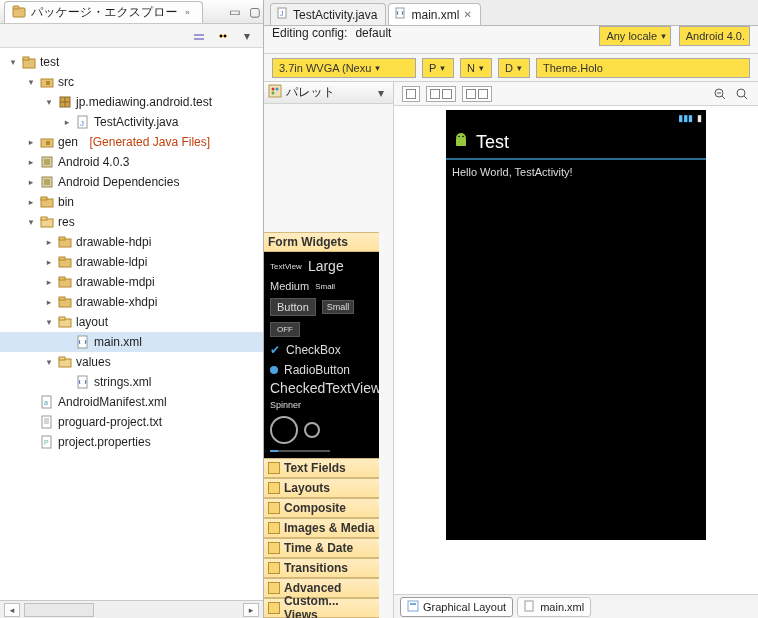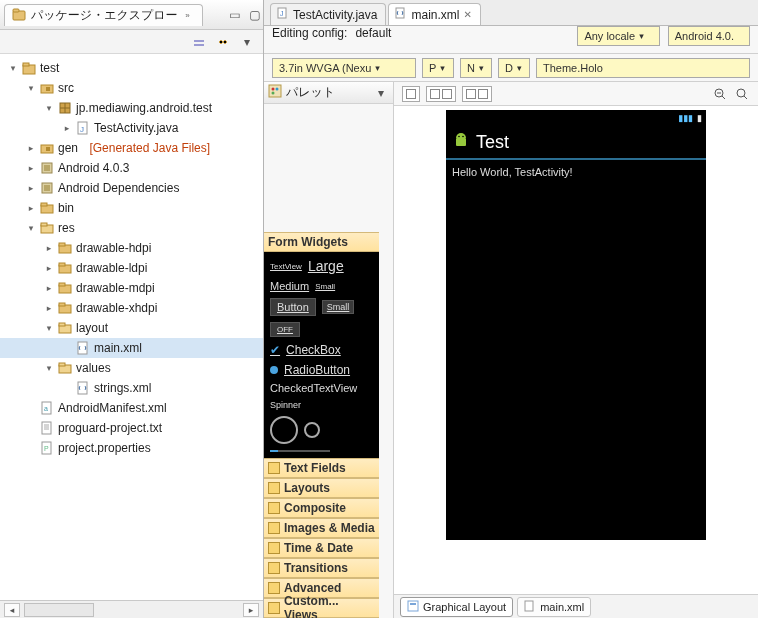--- a/index.html
+++ b/index.html
@@ -14,21 +14,21 @@
   .app { display: flex; height: 618px; }
 
   
   .sidebar {
     width: 264px;
     display: flex; flex-direction: column;
     border-right: 1px solid #b4b4b4;
     background: #f7f7f7;
   }
   .view-tab-row {
-    height: 30px;
+    height: 24px;
     background: linear-gradient(#fff,#e8e8e8);
     border-bottom: 1px solid #c7c7c7;
     display: flex; align-items: center;
     padding-left: 4px;
     gap: 4px;
   }
   .view-tab {
     display: flex; align-items: center; gap: 4px;
     background: #fdfdfd;
     border: 1px solid #bcbcbc;
@@ -97,22 +97,22 @@
   }
   .ed-tab.active{background:#fff;}
   .ed-tab svg{width:12px;height:12px;}
   .close-x{font-size:10px;color:#777;}
   .cfg-row {
     height:28px;display:flex;gap:8px;
     padding:0 8px;background:#f7f7f7;
     border-bottom:1px solid #d0d0d0;
   }
   .combo{
-    border:1px solid #a9a9a9;background:#fef9c3;height:20px;
-    display:flex;align-items:center;padding:0 15px 0 6px;gap:4px;
+    border:1px solid #a9a9a9;background:#fde047;height:20px;
+    display:flex;align-items:center;padding:0 4px 0 6px;gap:4px;
     font-size:11px;color:#333;
   }
   .combo .chev{font-size:9px;color:#333;}
   .cfg-row2 {
     height:28px;display:flex;align-items:center;gap:6px;
     padding:0 8px;background:#f7f7f7;border-bottom:1px solid #d0d0d0;
   }
   .designer { flex:1; display:flex; background:#fff;}
   .palette {
     width:130px;border-right:1px solid #cfcfcf;background:#f7f7f7;
@@ -131,21 +131,21 @@
     border:1px solid #d4b97a;border-left:none;border-right:none;
     height:20px;display:flex;align-items:center;padding:0 4px;gap:4px;
     font-weight:bold;color:#333;
   }
   .drawer .fld{width:12px;height:12px;background:#f8d472;border:1px solid #b79233;}
   .widgets-dark{
     flex:1;background:#000;color:#ddd;
     padding:6px;display:flex;flex-direction:column;gap:6px;
     overflow:hidden;
   }
-  .wrow{display:flex;align-items:center;gap:6px;text-decoration:underline;}
+  .wrow{display:flex;align-items:center;gap:6px;}
   .wbtn{background:#3a3a3a;border:1px solid #555;color:#ddd;padding:2px 6px;font-size:11px;}
   .circle{border:2px solid #aaa;border-radius:50%;}
   .seek{height:2px;background:#555;position:relative;width:60px;}
   .seek::after{content:"";position:absolute;left:0;top:0;height:2px;width:8px;background:#4aa3df;}
   .drawer-stack{display:flex;flex-direction:column;}
   .canvas-wrap{
     flex:1;display:flex;flex-direction:column;
   }
   .canvas-tools{
     height:24px;display:flex;align-items:center;gap:10px;
@@ -527,21 +527,21 @@
                 <span class="wbtn" style="font-size:8px">OFF</span>
               </div>
               <div class="wrow">
                 <span style="color:#4aa3df">✔</span>
                 <span>CheckBox</span>
               </div>
               <div class="wrow">
                 <span style="width:8px;height:8px;border-radius:50%;background:#4aa3df;display:inline-block"></span>
                 <span>RadioButton</span>
               </div>
-              <div style="font-size:11px;line-height:11px"><span>CheckedTextView</span></div>
+              <div style="font-size:14px;line-height:11px"><span>CheckedTextView</span></div>
               <div style="font-size:9px"><span>Spinner</span></div>
               <div class="wrow">
                 <span class="circle" style="width:28px;height:28px"></span>
                 <span class="circle" style="width:16px;height:16px"></span>
               </div>
               <div class="seek"></div>
             </div>
             <div class="drawer-stack">
               <div class="drawer">
                   <span class="fld"></span>

